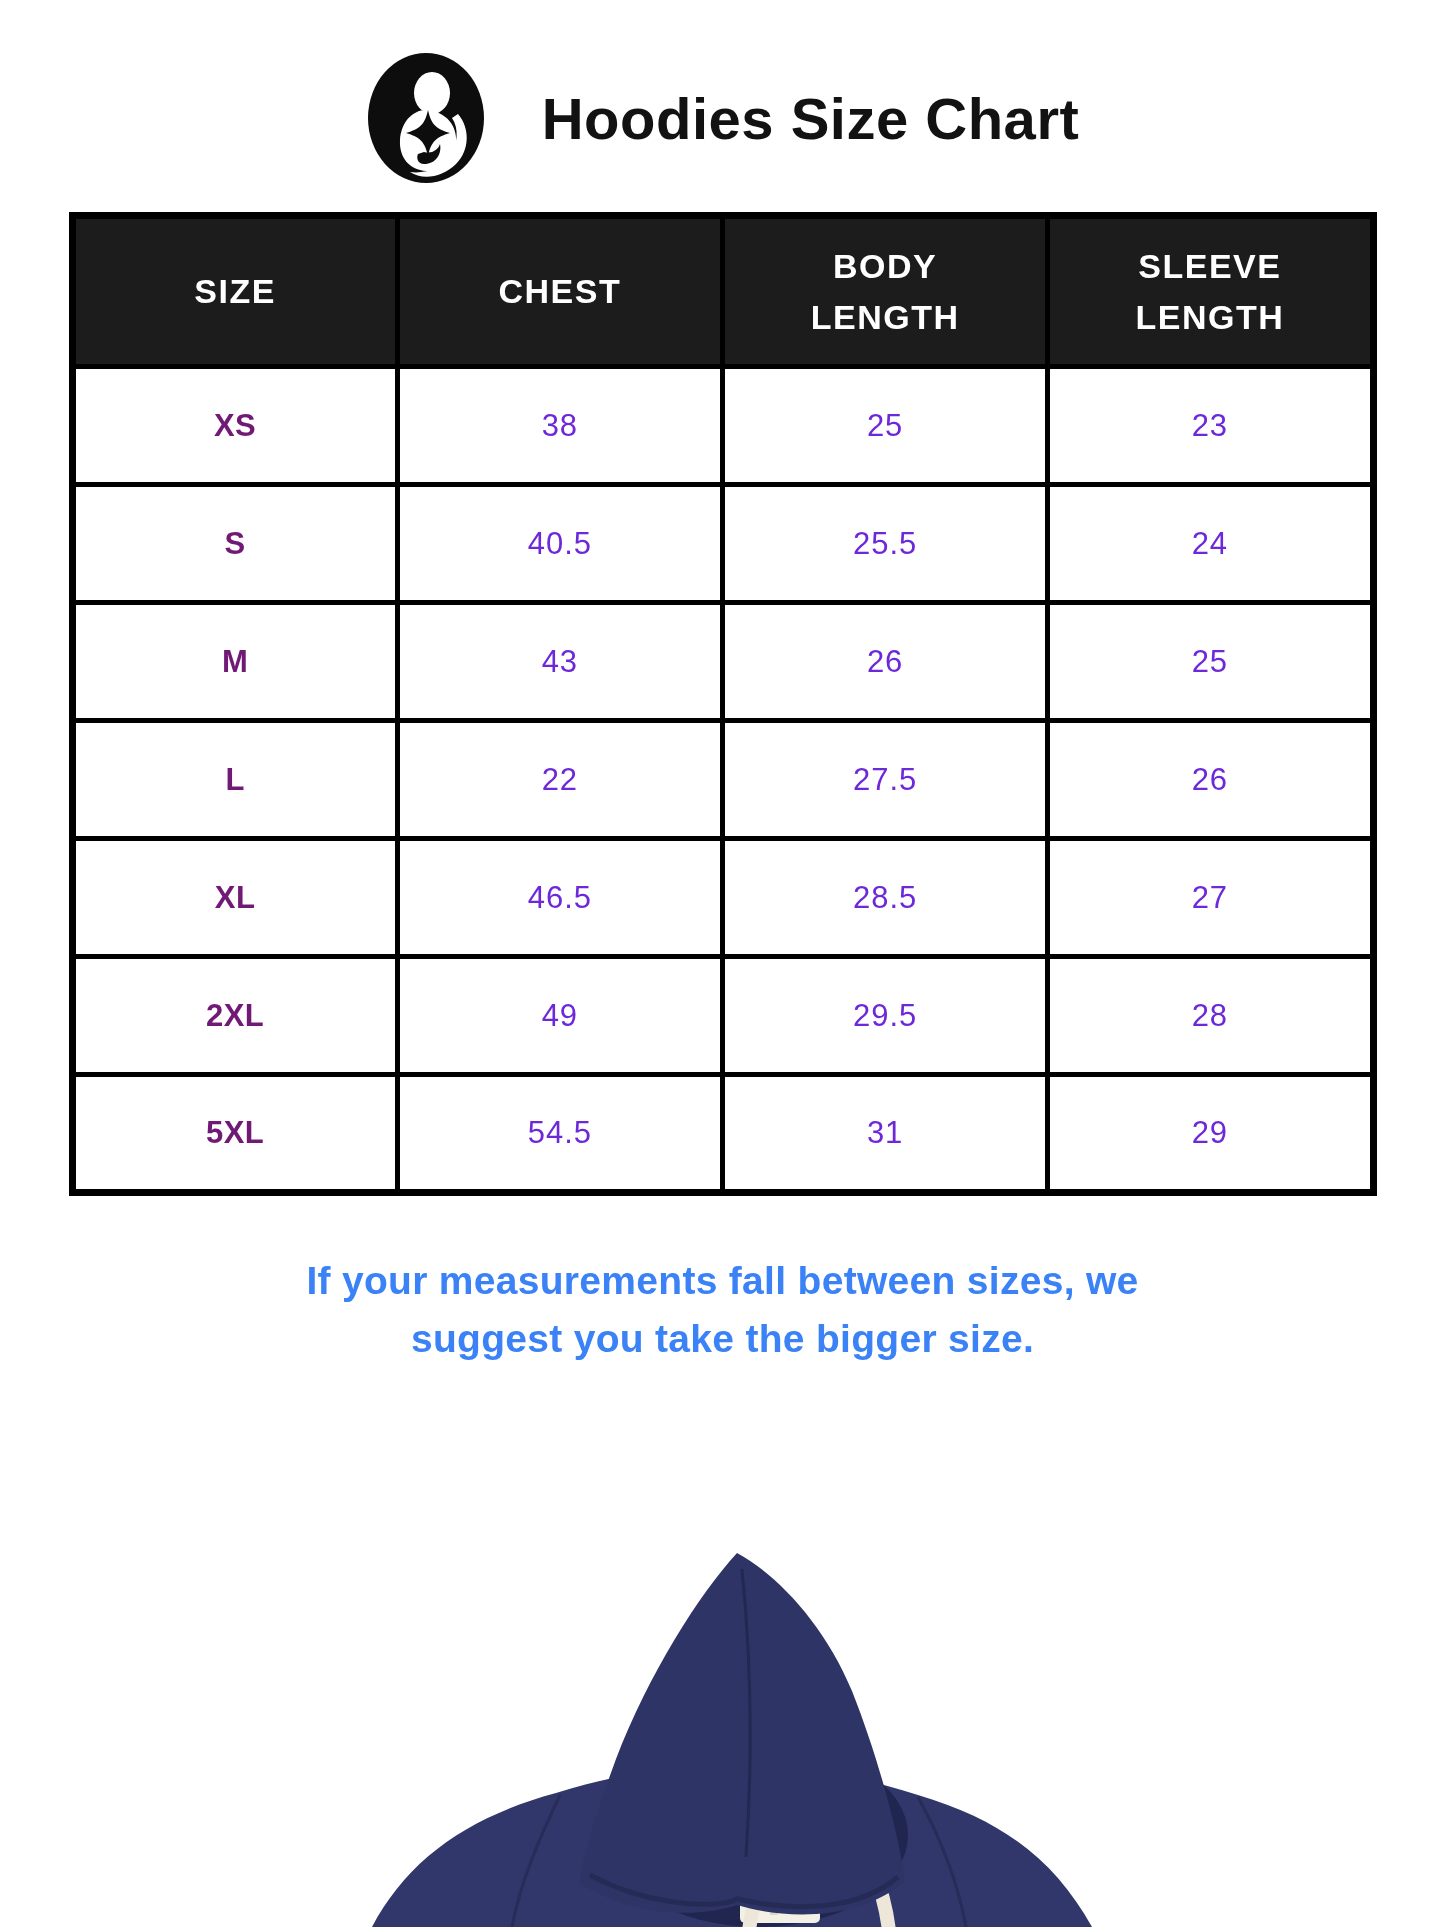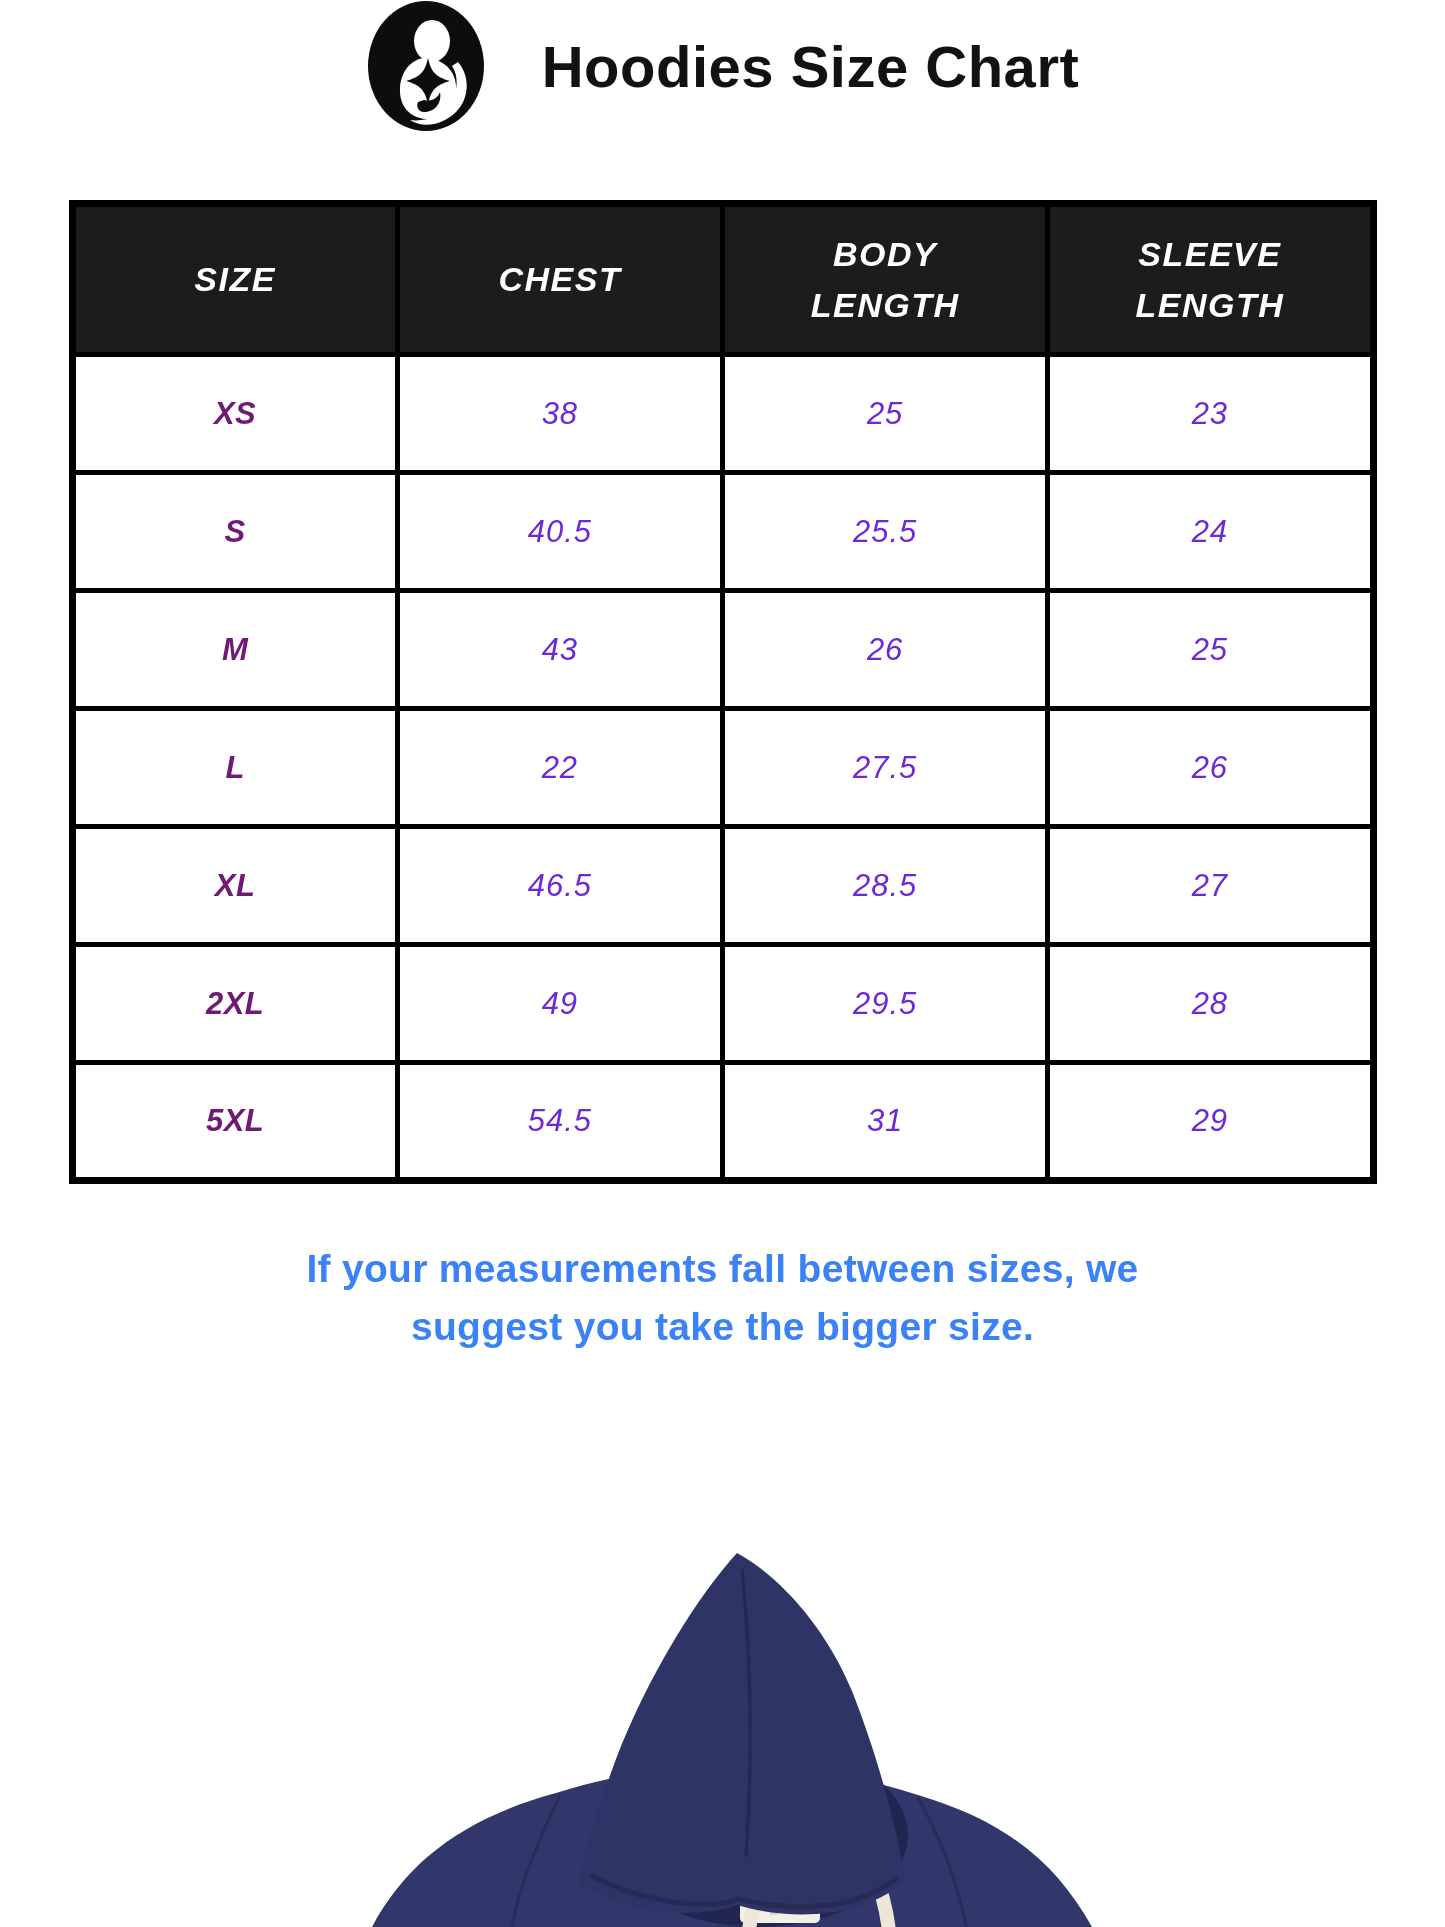--- a/index.html
+++ b/index.html
@@ -7,42 +7,42 @@
     width: 1445px; height: 1927px;
     overflow: hidden;
     background: #ffffff;
     font-family: "Liberation Sans", sans-serif;
     color: #141414;
   }
   .page { position: relative; width: 1445px; height: 1927px; }
 
   
   .brand-header {
+    padding-top: 52px;
     display: flex;
     align-items: center;
     justify-content: center;
     gap: 56px;
   }
   .logo-wrap { width: 120px; height: 132px; flex: 0 0 auto; }
   .page-title {
     font-size: 58px;
     font-weight: 700;
     letter-spacing: 0.5px;
     color: #121212;
     white-space: nowrap;
   }
 
   
   table.size-table {
     width: 1308px;
-    margin: 68px auto 0 auto;
+    margin: 28px auto 0 auto;
     border-collapse: collapse;
     table-layout: fixed;
     border: 7px solid #000;
-    font-style: italic;
   }
   table.size-table th, table.size-table td {
     border: 5px solid #000;
     text-align: center;
     vertical-align: middle;
   }
   table.size-table thead tr { height: 151px; }
   table.size-table tbody tr { height: 118px; }
   th.col-head {
     background: #1c1c1c;

